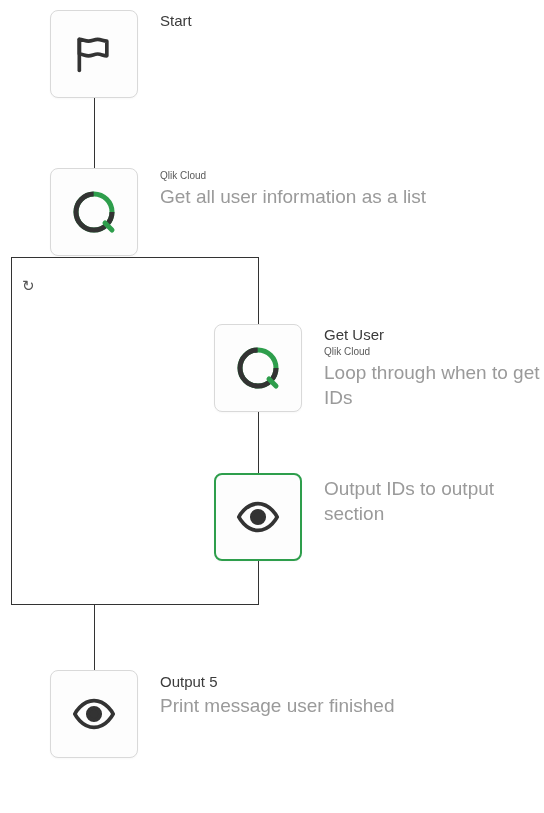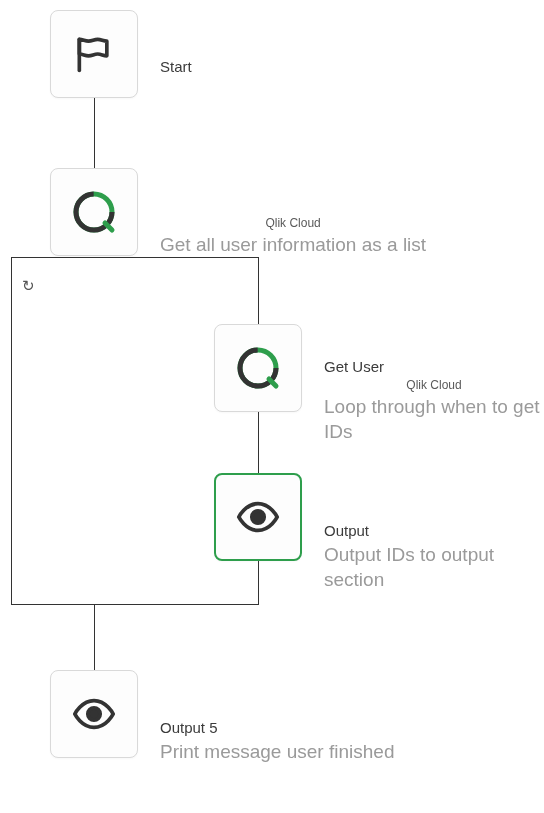--- a/index.html
+++ b/index.html
@@ -31,33 +31,31 @@
     box-shadow: 0 1px 2px rgba(0,0,0,0.03);
   }
   .node.selected {
     border: 2px solid #2e9e4c;
   }
   .label-block {
     position: absolute;
     display: flex;
     flex-direction: column;
     gap: 2px;
-    margin-top: 46px;
   }
   .title {
     font-size: 15px;
     color: #3b3b3b;
     font-weight: 400;
     line-height: 1.2;
   }
   .subtitle {
-    font-size: 12px;
+    font-size: 10px;
     color: #5a5a5a;
     line-height: 1.2;
-    text-align: center;
   }
   .desc {
     font-size: 19px;
     color: #9a9a9a;
     line-height: 1.3;
     margin-top: 1px;
   }
   svg.icon {
     display: block;
   }
@@ -114,34 +112,33 @@
     <span class="desc">Get all user information as a list</span>
   </div>
 
   <div class="node" style="left:214px; top:324px;">
     <svg class="icon" width="48" height="48" viewBox="0 0 24 24">
       <circle cx="12" cy="12" r="9" fill="none" stroke="#2e9e4c" stroke-width="2.5"></circle>
       <circle cx="12" cy="12" r="9" fill="none" stroke="#333" stroke-width="2.5" stroke-dasharray="42 57" stroke-dashoffset="-14" transform="rotate(-90 12 12)"></circle>
       <path d="M17.5 17.5 L21 21" stroke="#2e9e4c" stroke-width="2.5" stroke-linecap="round"></path>
     </svg>
   </div>
-  <div class="label-block" style="left:324px; top:312px;">
+  <div class="label-block" style="left:324px; top:326px;">
     <span class="title">Get User</span>
     <span class="subtitle">Qlik Cloud</span>
     <span class="desc">Loop through when to get IDs</span>
   </div>
 
   <div class="node selected" style="left:214px; top:473px;">
     <svg class="icon" width="46" height="46" viewBox="0 0 24 24" fill="none" stroke="#333" stroke-width="2" stroke-linecap="round" stroke-linejoin="round">
       <path d="M2 12s3.5-7 10-7 10 7 10 7-3.5 7-10 7S2 12 2 12z"></path>
       <circle cx="12" cy="12" r="3.2" fill="#333"></circle>
     </svg>
   </div>
   <div class="label-block" style="left:324px; top:476px;">
-    <span class="title">Output</span>
     <span class="desc">Output IDs to output section</span>
   </div>
 
   <div class="node" style="left:50px; top:670px;">
     <svg class="icon" width="46" height="46" viewBox="0 0 24 24" fill="none" stroke="#333" stroke-width="2" stroke-linecap="round" stroke-linejoin="round">
       <path d="M2 12s3.5-7 10-7 10 7 10 7-3.5 7-10 7S2 12 2 12z"></path>
       <circle cx="12" cy="12" r="3.2" fill="#333"></circle>
     </svg>
   </div>
   <div class="label-block" style="left:160px; top:673px;">

